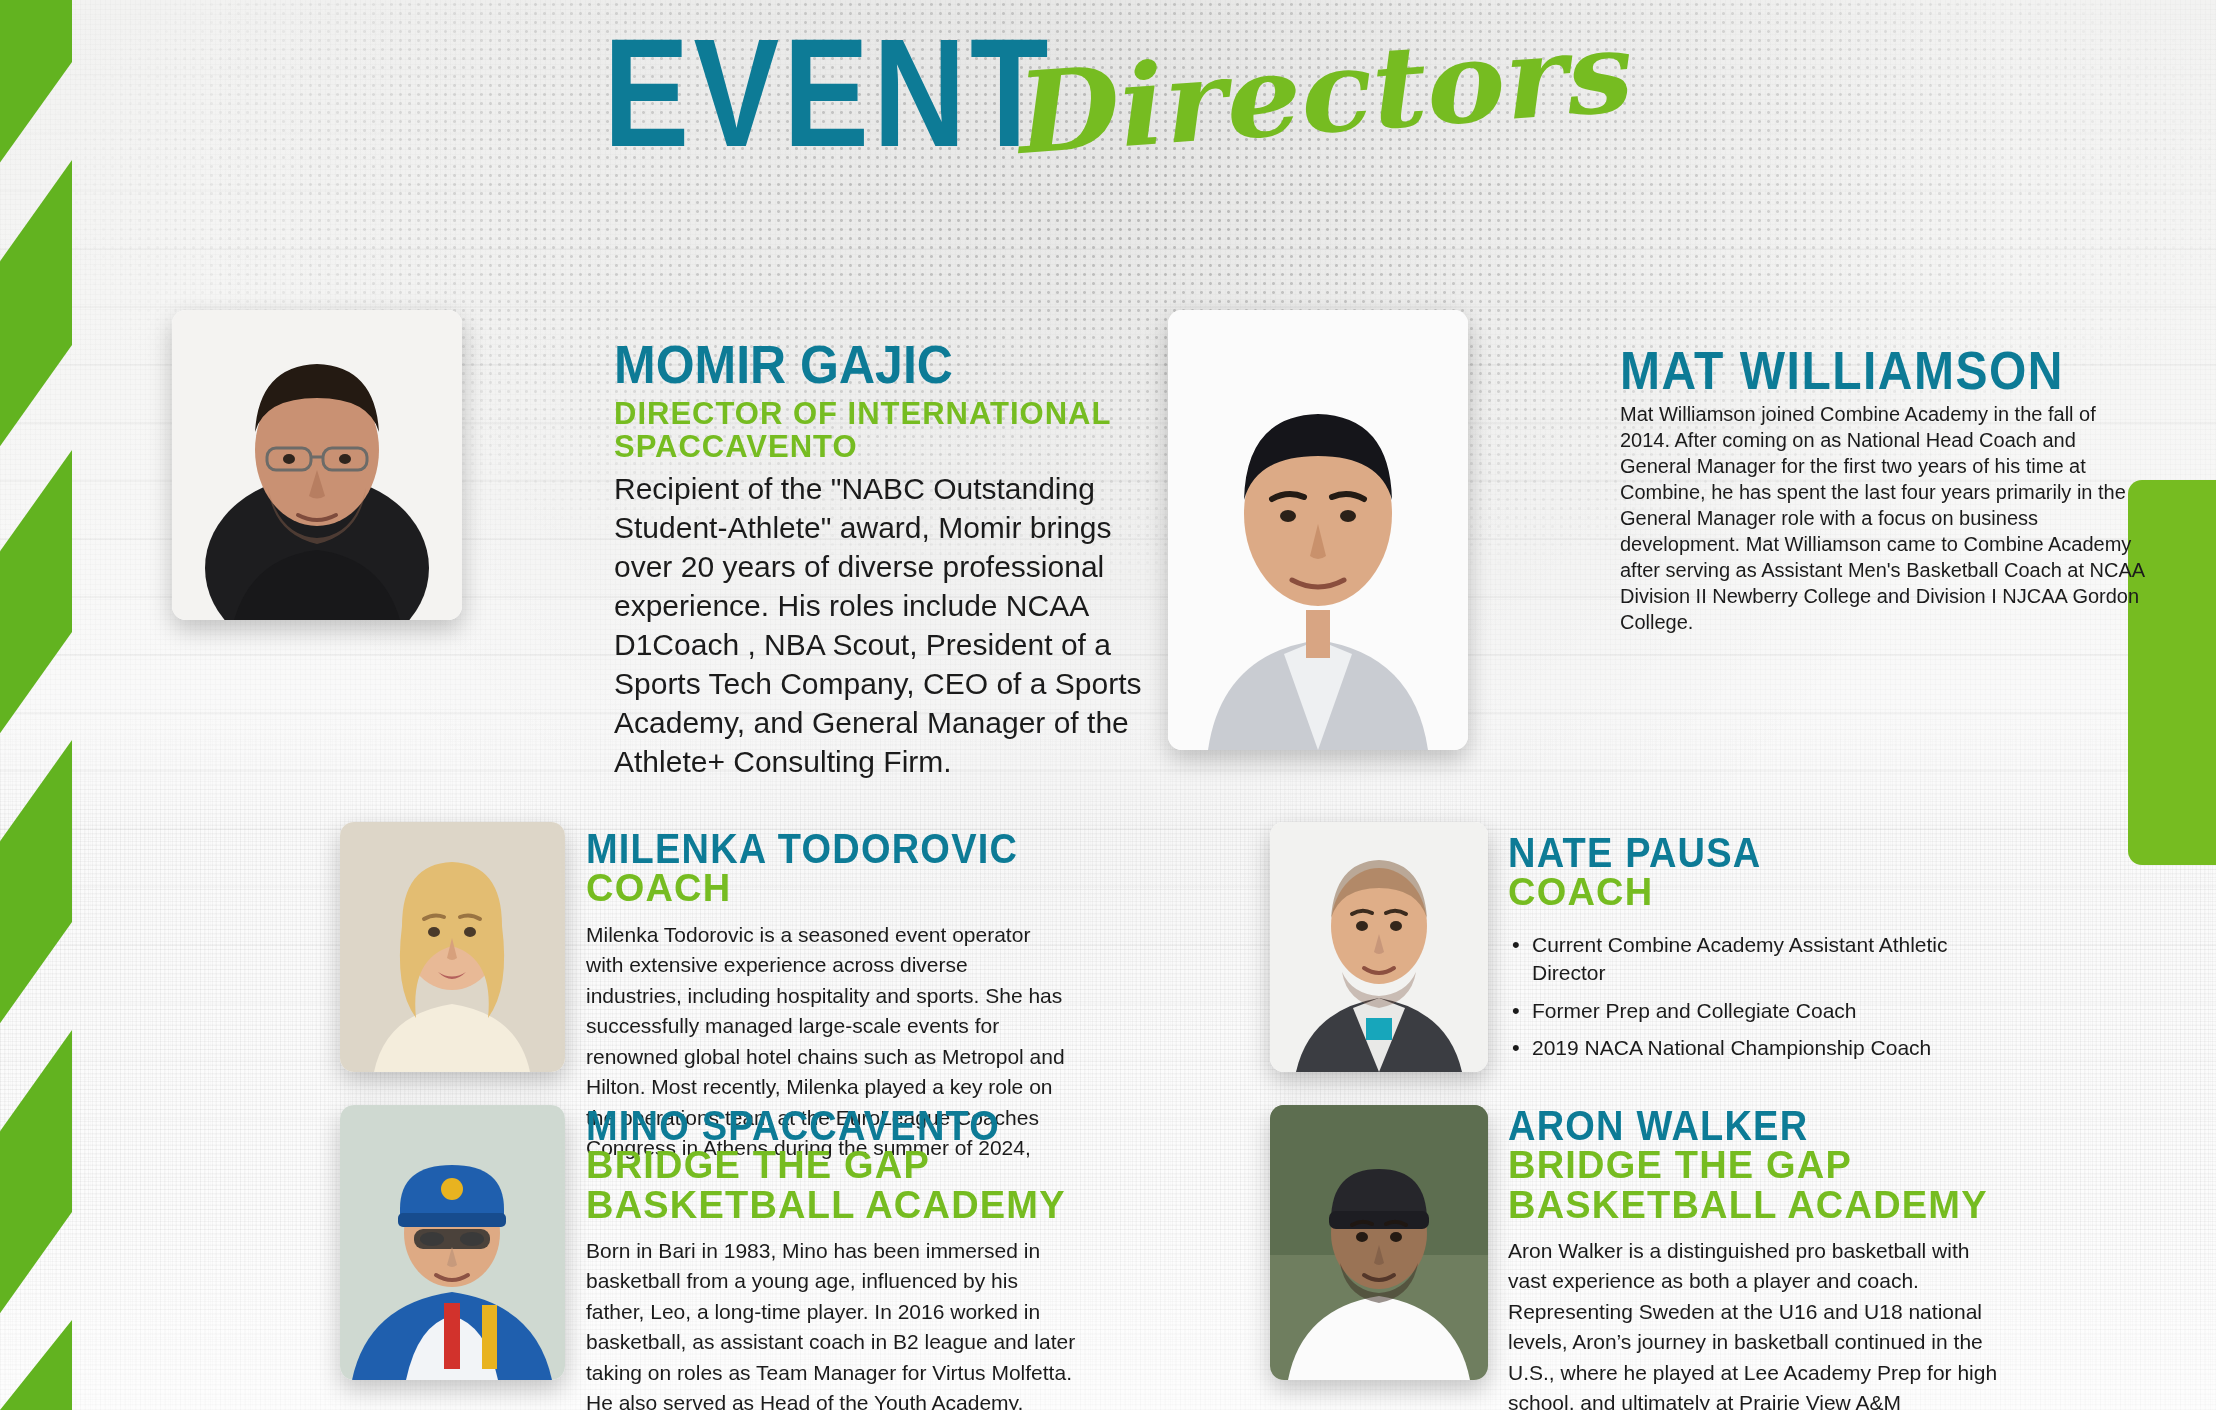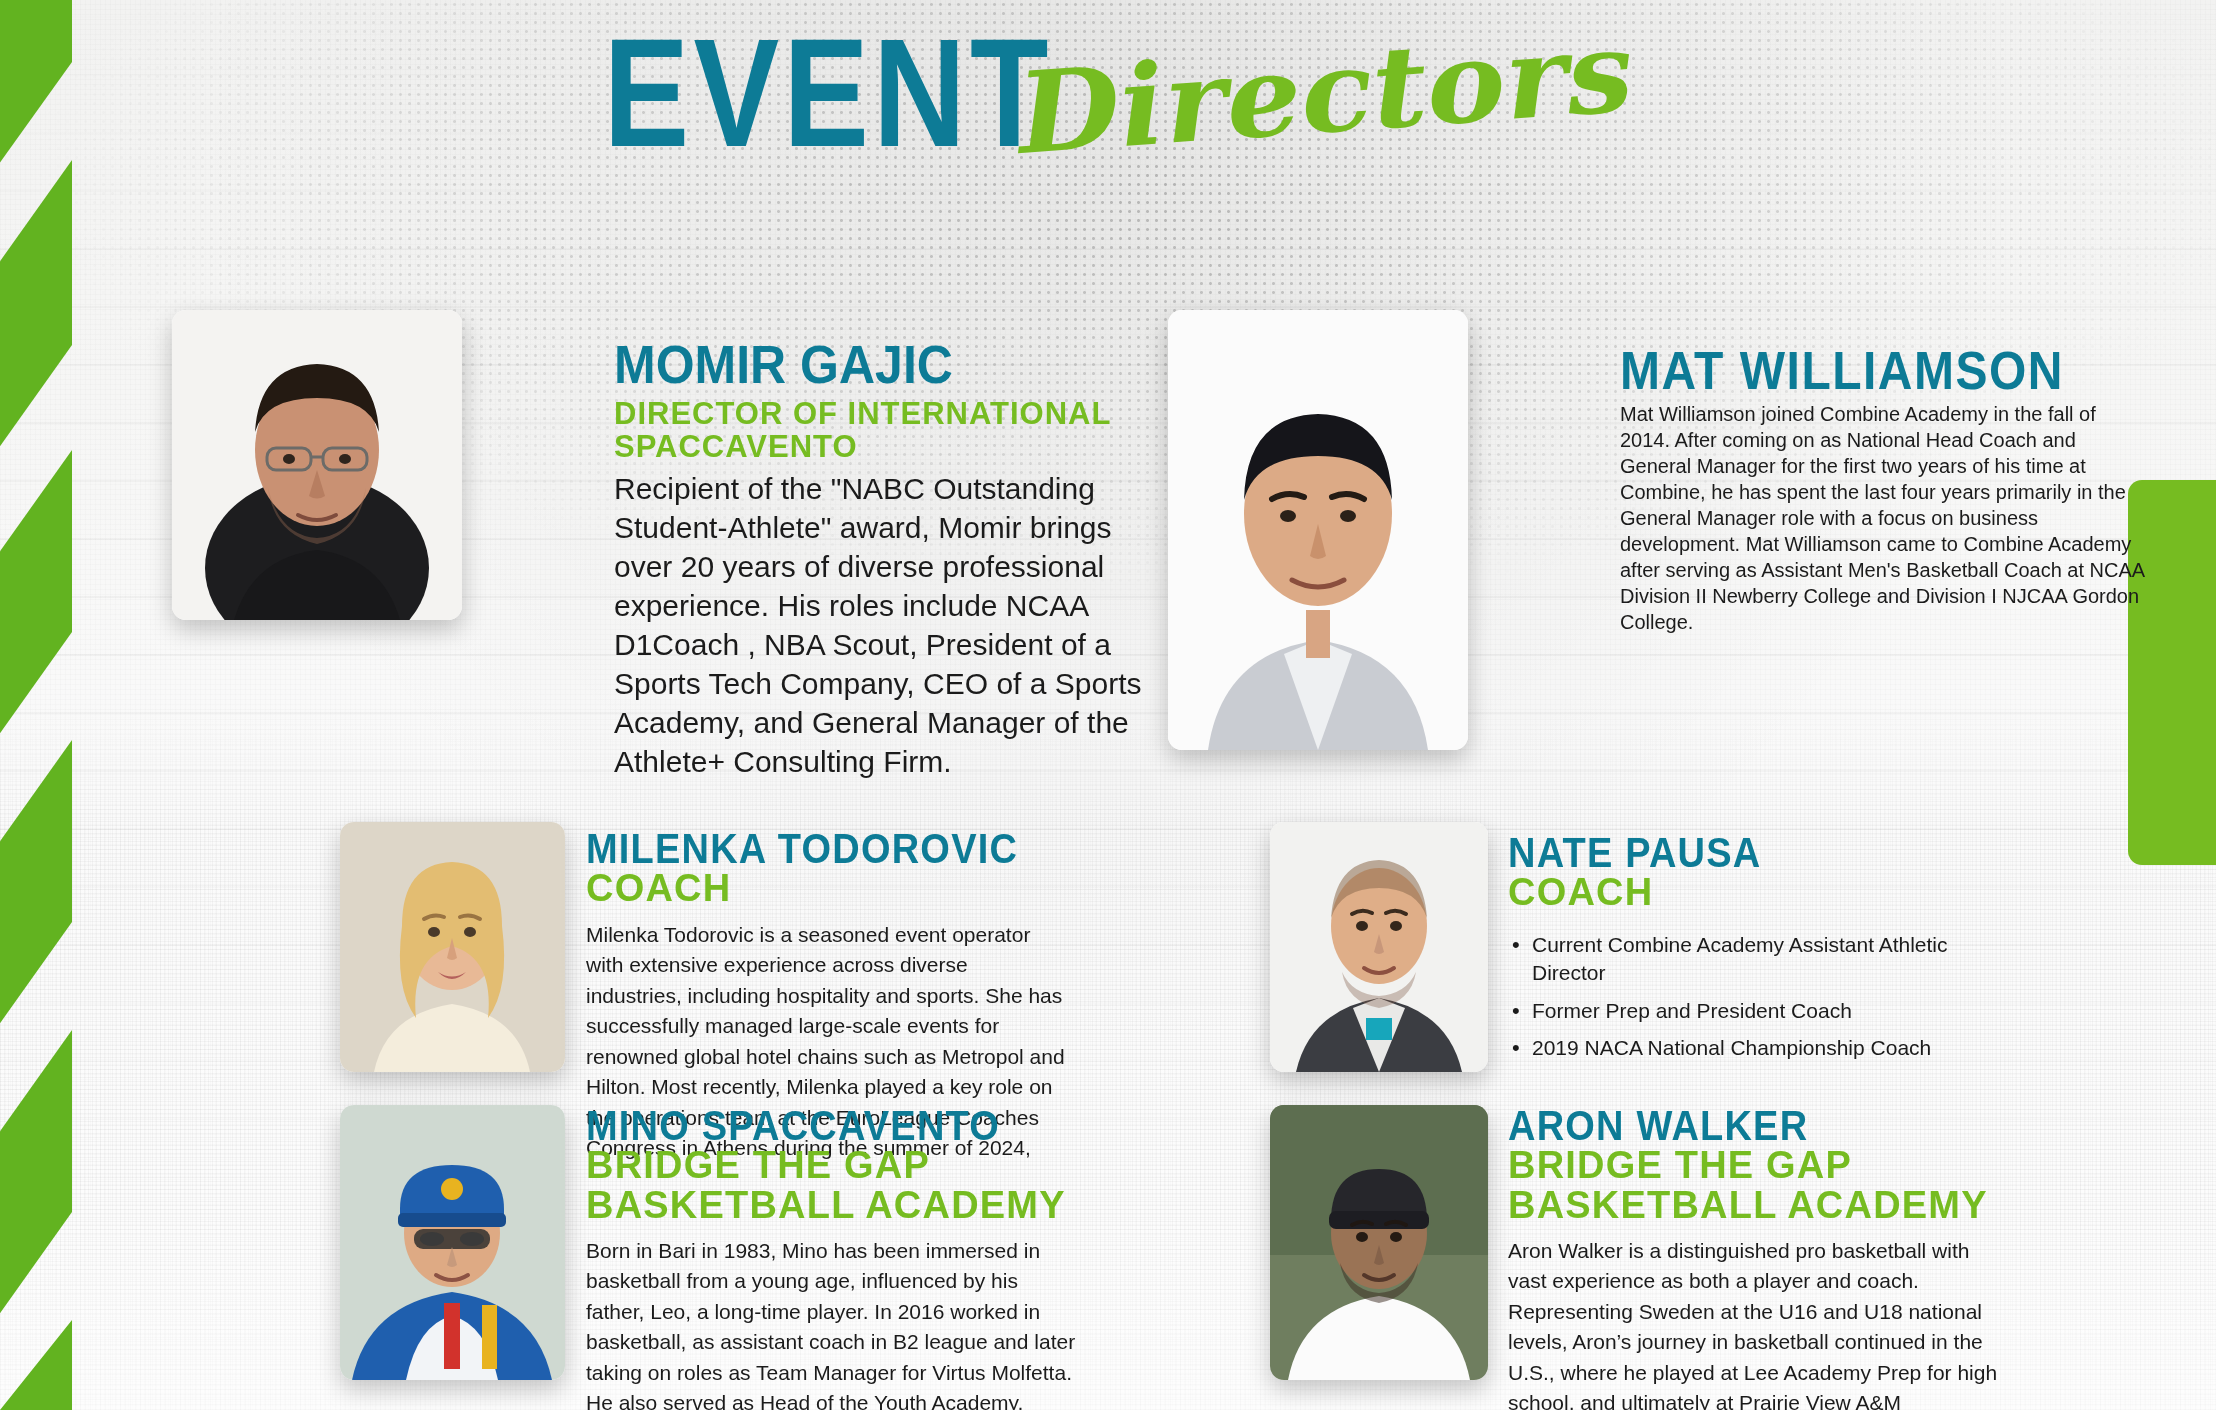--- a/index.html
+++ b/index.html
@@ -276,21 +276,21 @@
     <path d="M94 146 q15 10 30 0" stroke="#8d5040" stroke-width="4" fill="none" stroke-linecap="round"></path>
     <path d="M72 150 q10 22 37 24 q27 -2 37 -24 q-5 30 -37 36 q-32 -6 -37 -36 z" fill="#7d5a44" opacity="0.35"></path>
   </svg>
 </div>
 <div class="block" id="nate-block">
   <div class="name">NATE PAUSA</div>
   <div class="role">COACH</div>
   <div class="bio">
     <ul>
       <li>Current Combine Academy Assistant Athletic Director</li>
-      <li>Former Prep and President Coach</li>
+      <li>Former Prep and Collegiate Coach</li>
       <li>2019 NACA National Championship Coach</li>
     </ul>
   </div>
 </div>
 
 <div class="photo" id="mino-photo">
   <svg class="pz" viewBox="0 0 225 275" preserveAspectRatio="xMidYMid slice" xmlns="http://www.w3.org/2000/svg" aria-hidden="true">
     <rect width="225" height="275" fill="#cfd9d1"></rect>
     <path d="M12 275 q16 -76 100 -88 q84 12 100 88 z" fill="#1f5fae"></path>
     <path d="M66 275 q12 -56 46 -64 q34 8 46 64 z" fill="#f2f4f7"></path>

